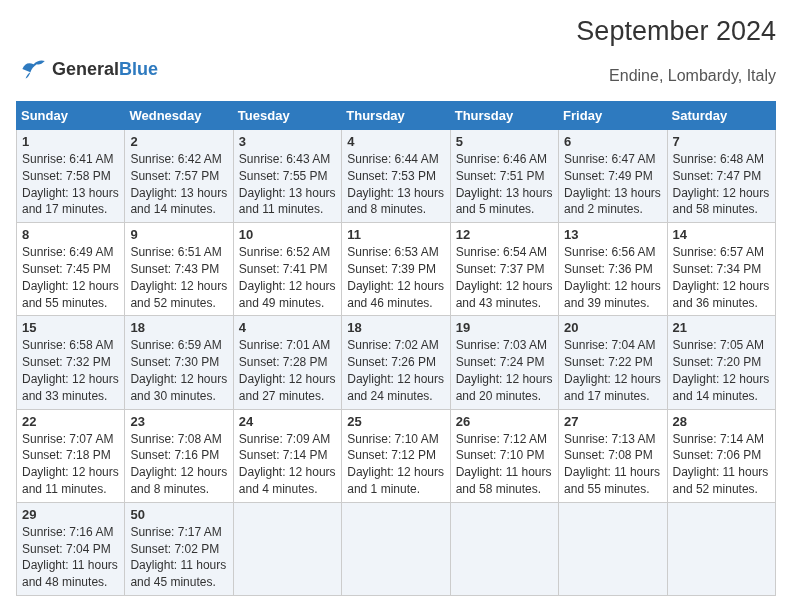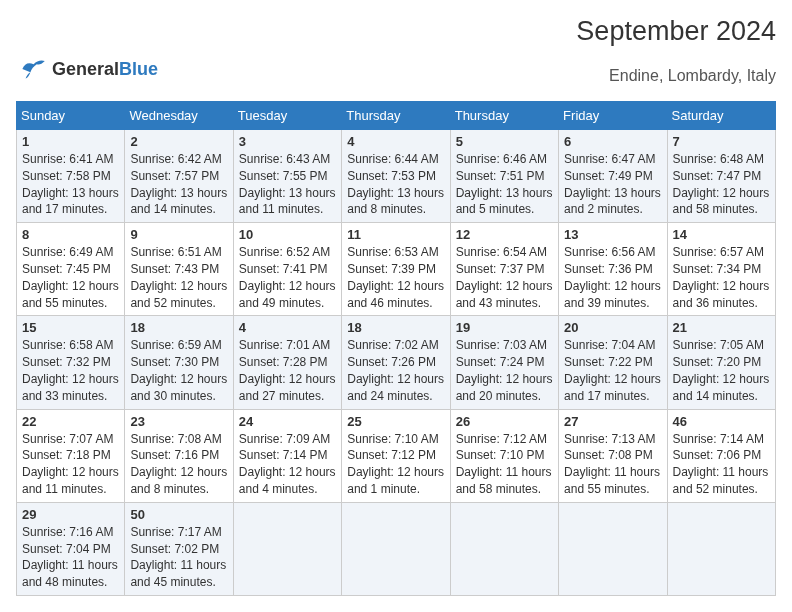--- a/index.html
+++ b/index.html
@@ -50,21 +50,21 @@
       margin-top: 20px;
     }
     .calendar {
       width: 100%;
       border-collapse: collapse;
     }
     .calendar thead tr th {
       background-color: #2e7abf;
       color: white;
       font-size: 13px;
-      font-weight: normal;
+      font-weight: bold;
       padding: 6px 4px;
       text-align: left;
       border: 1px solid #2e7abf;
       margin-left: 24px;
     }
     .calendar tbody tr td {
       border: 1px solid #ccc;
       vertical-align: top;
       padding: 4px 5px;
       font-size: 10px;
@@ -234,21 +234,21 @@
         </td>
         <td>
           <span class="day-number">26</span>
           <div class="day-info">Sunrise: 7:12 AM<br>Sunset: 7:10 PM<br>Daylight: 11 hours and 58 minutes.</div>
         </td>
         <td>
           <span class="day-number">27</span>
           <div class="day-info">Sunrise: 7:13 AM<br>Sunset: 7:08 PM<br>Daylight: 11 hours and 55 minutes.</div>
         </td>
         <td>
-          <span class="day-number">46</span>
+          <span class="day-number">28</span>
           <div class="day-info">Sunrise: 7:14 AM<br>Sunset: 7:06 PM<br>Daylight: 11 hours and 52 minutes.</div>
         </td>
       </tr>
       <tr>
         <td>
           <span class="day-number">29</span>
           <div class="day-info">Sunrise: 7:16 AM<br>Sunset: 7:04 PM<br>Daylight: 11 hours and 48 minutes.</div>
         </td>
         <td>
           <span class="day-number">50</span>

